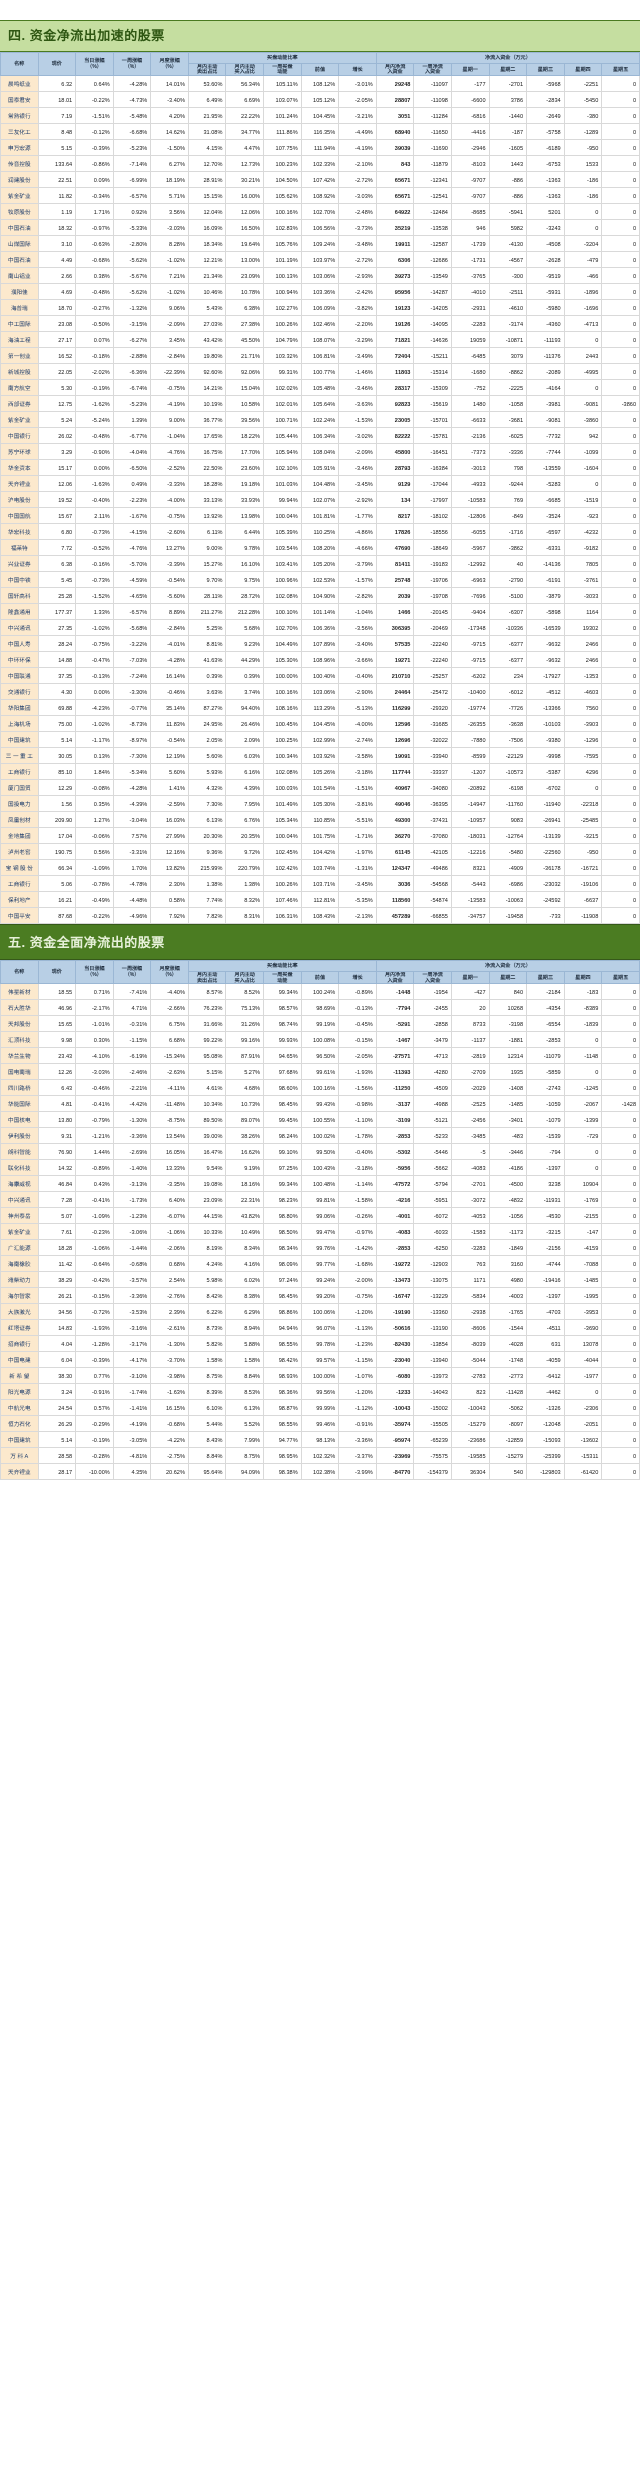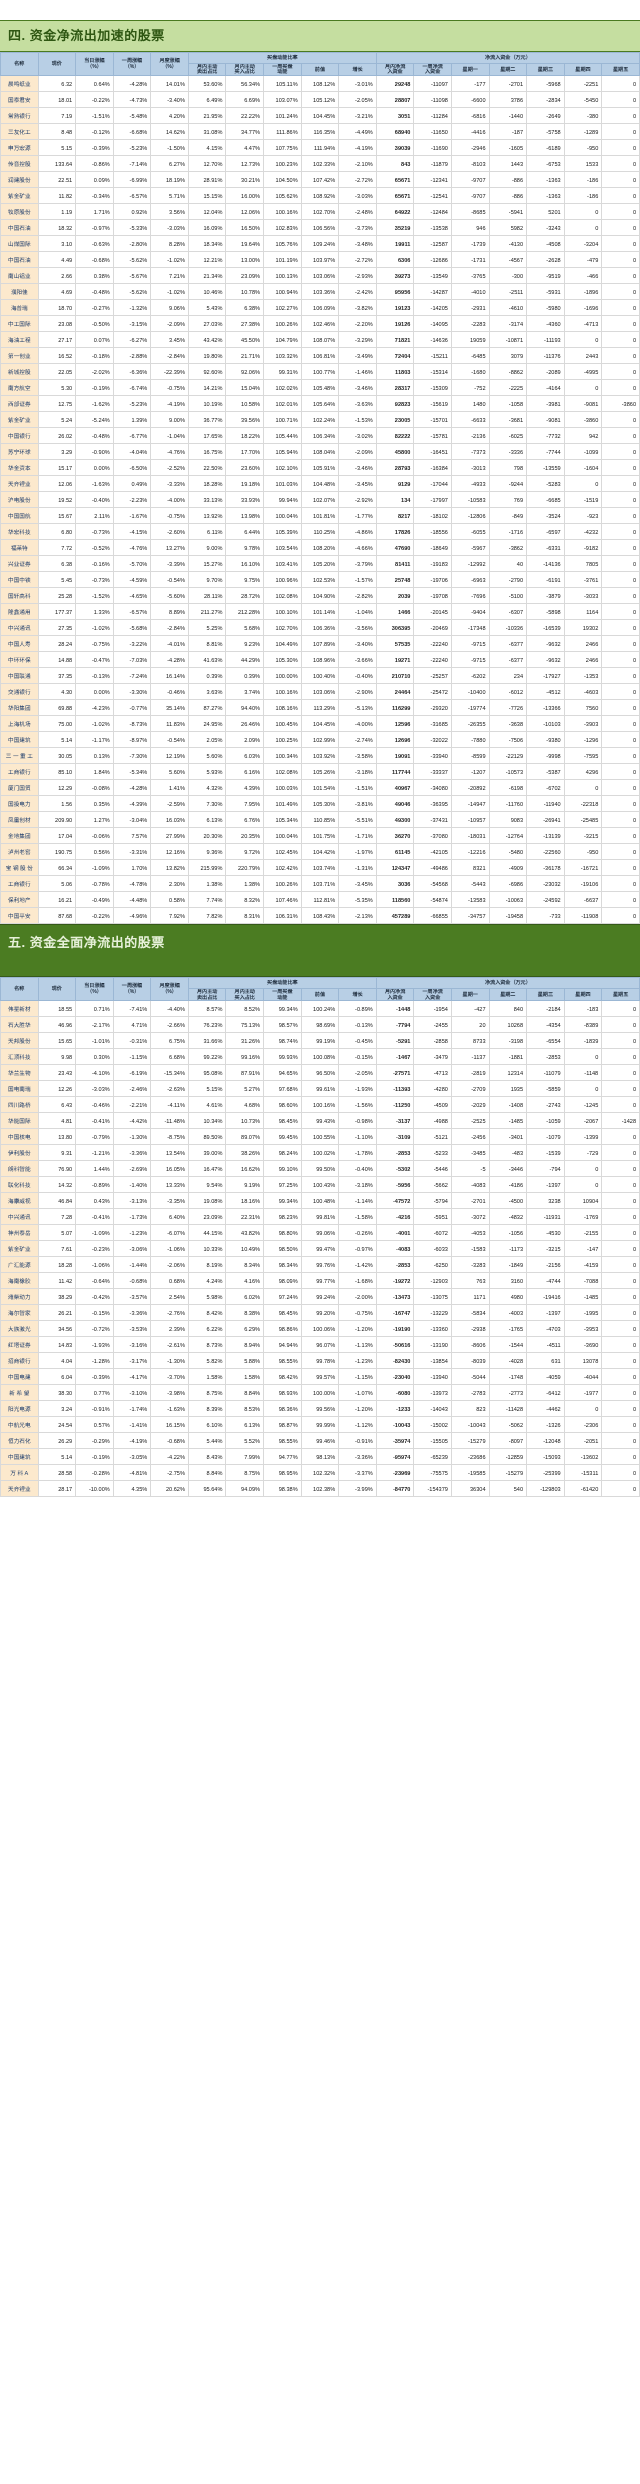--- a/index.html
+++ b/index.html
@@ -34,21 +34,21 @@
     color: #2f5713;
     border-top: 1px solid #4a7a20;
     border-bottom: 1px solid #4a7a20;
   }
   .banner-dark {
     background: #4b7c22;
     color: #e6f0d8;
     border-top: 1px solid #36591a;
     border-bottom: 1px solid #36591a;
     padding-top: 9px;
-    padding-bottom: 24px;
+    padding-bottom: 7px;
   }
   .spacer-top { height: 20px; background: #fff; }
   
   table.fundtbl {
     width: 640px;
     border-collapse: collapse;
     table-layout: fixed;
     font-size: 5.2px;
     line-height: 1.1;
   }

